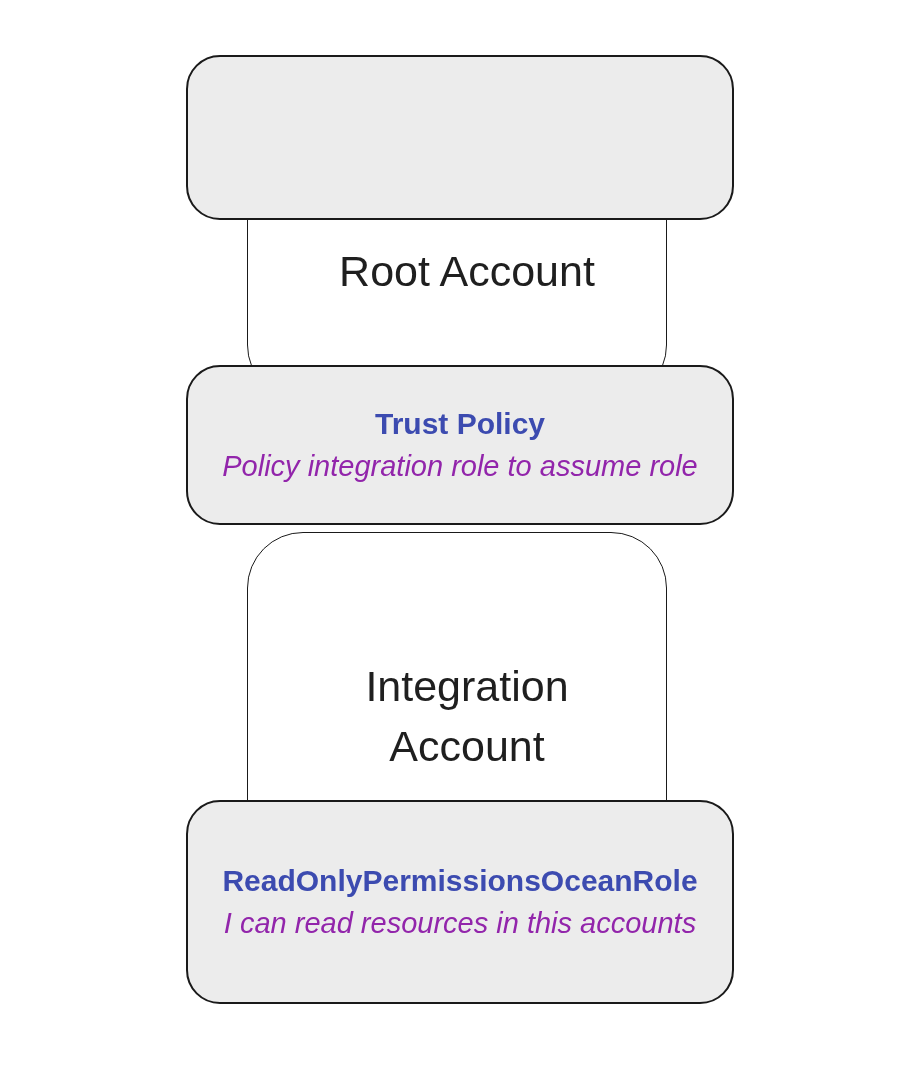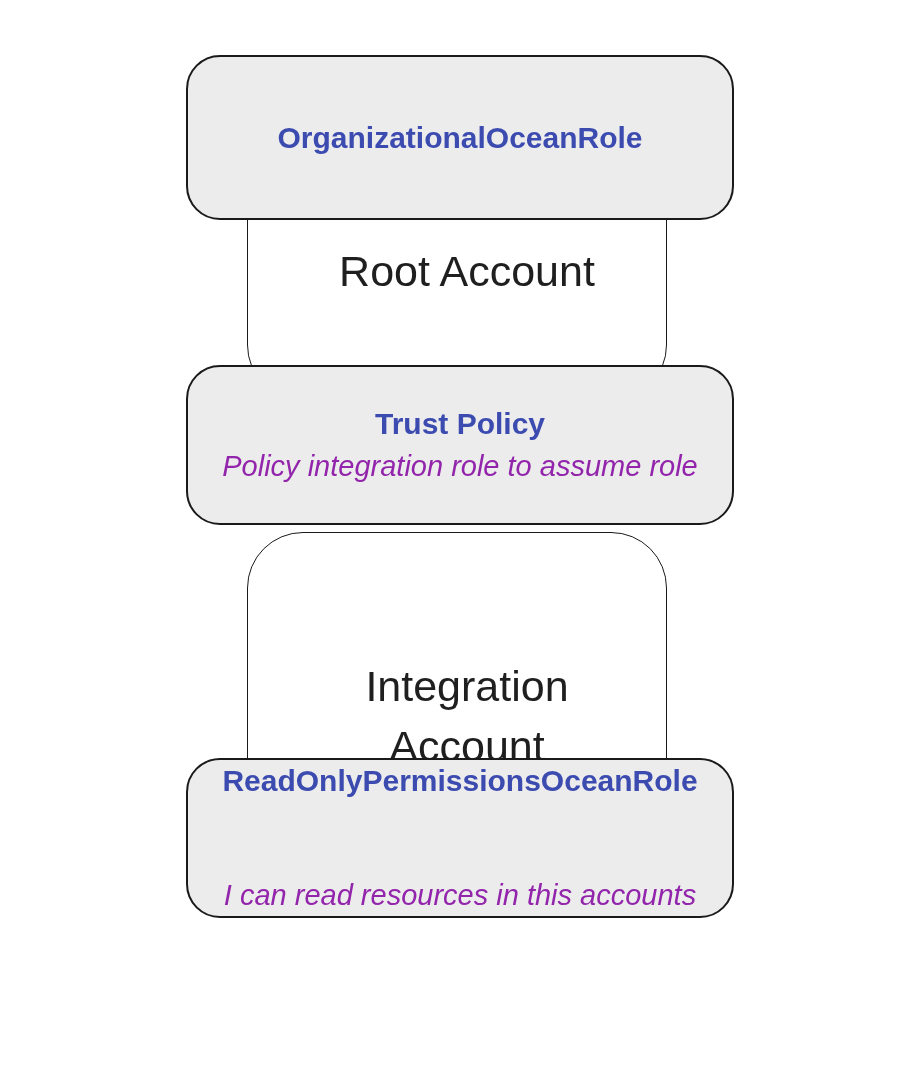--- a/index.html
+++ b/index.html
@@ -63,21 +63,21 @@
     border: 2px solid var(--node-border);
     border-radius: 34px;
     display: flex;
     flex-direction: column;
     align-items: center;
     justify-content: center;
     text-align: center;
   }
   #org-role-node      { top: 55px;  height: 165px; }
   #trust-policy-node  { top: 322px; height: 160px; margin-top: 43px; }
-  #readonly-role-node { top: 758px; height: 160px; justify-content: space-between; }
+  #readonly-role-node { top: 800px; height: 204px; }
   .role-title {
     color: var(--role-title);
     font-weight: 700;
     font-size: 30px;
     line-height: 42px;
   }
   .role-description {
     color: var(--role-description);
     font-style: italic;
     font-size: 29px;
@@ -89,21 +89,20 @@
 
 <div id="canvas">
 
   <div class="account-container" id="root-account-container"></div>
   <div class="account-container" id="integration-account-container"></div>
 
   <div class="container-label" id="root-account-label">Root Account</div>
   <div class="container-label" id="integration-account-label">Integration Account</div>
 
   <div class="role-node" id="org-role-node">
-    <div class="role-title">OrganizationalOceanRole</div>
   </div>
 
   <div class="role-node" id="trust-policy-node">
     <div class="role-title">Trust Policy</div>
     <div class="role-description">Policy integration role to assume role</div>
   </div>
 
   <div class="role-node" id="readonly-role-node">
     <div class="role-title">ReadOnlyPermissionsOceanRole</div>
     <div class="role-description">I can read resources in this accounts</div>

